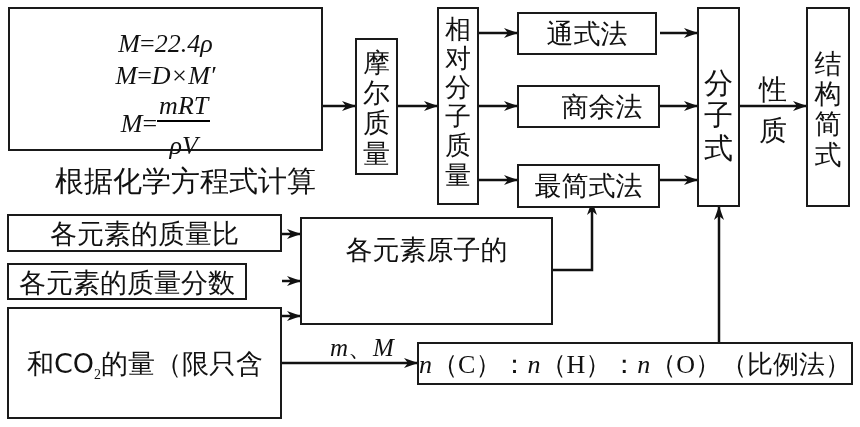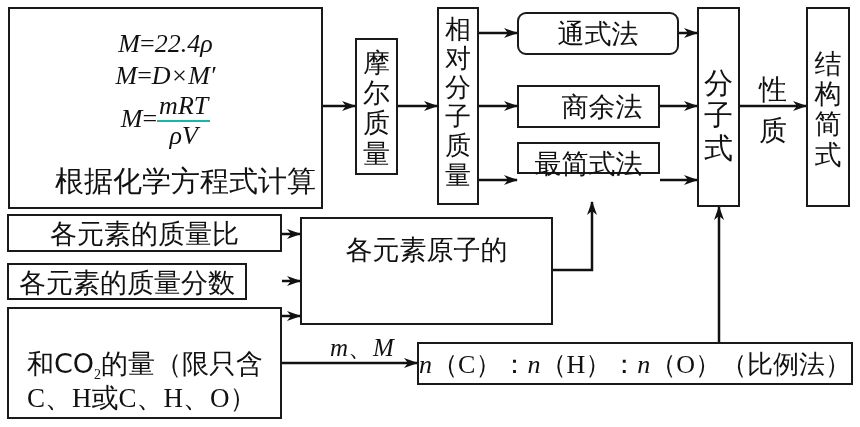--- a/index.html
+++ b/index.html
@@ -5,22 +5,22 @@
   html, body { margin:0; padding:0; background:#ffffff; }
   body { width:860px; height:427px; position:relative; overflow:hidden;
          font-family:"DejaVu Serif","Liberation Serif",serif; color:#111; }
   .box { position:absolute; border:2.5px solid #1a1a1a; box-sizing:border-box; background:#fff; }
   .cjk { font-family:"DejaVu Sans","Liberation Sans",sans-serif; }
   .h-label { position:absolute; left:0; right:0; text-align:center; font-size:27px; line-height:1; }
   .v-label { position:absolute; left:0; right:0; display:flex; flex-direction:column; align-items:center; font-size:27px; line-height:1.12; }
   .formula { position:absolute; left:0; right:0; text-align:center; font-family:"Liberation Serif","DejaVu Serif",serif; font-size:26px; font-style:italic; line-height:1; }
   .formula .up { font-style:normal; }
   .frac { display:inline-block; vertical-align:middle; text-align:center; }
-  .frac .num { display:block; border-bottom:2px solid #14b8a6; padding:0 2px 1px; }
-  .frac .den { display:block; padding-top:1px; }
+  .frac .num { display:block; border-bottom:2px solid #000000; padding:0 2px 1px; }
+  .frac .den { display:block; padding-top:11px; }
   .serif { font-family:"Liberation Serif","DejaVu Serif",serif; }
   .ital { font-style:italic; }
   svg#wires { position:absolute; left:0; top:0; }
   .edge-label { position:absolute; font-size:26px; }
 </style>
 </head>
 <body>
 
 <svg id="wires" width="860" height="427">
   <defs>
@@ -49,21 +49,21 @@
     <line x1="282" y1="316" x2="300" y2="316" marker-end="url(#ah)"></line>
 
     <polyline points="553,270 592,270 592,202" marker-end="url(#ah)"></polyline>
 
     <line x1="282" y1="363" x2="417" y2="363" marker-end="url(#ah)"></line>
 
     <line x1="719" y1="342" x2="719" y2="207" marker-end="url(#ah)"></line>
   </g>
 </svg>
 
-<div class="box" style="left:8px;top:7px;width:315px;height:202px;">
+<div class="box" style="left:8px;top:7px;width:315px;height:144px;">
   <div class="formula" style="top:22px;">
     <span>M</span><span class="up">=</span><span>22.4ρ</span>
   </div>
   <div class="formula" style="top:54px;">
     <span>M</span><span class="up">=</span><span>D×M′</span>
   </div>
   <div class="formula" style="top:84px;">
     <span>M</span><span class="up">=</span><span class="frac"><span class="num">mRT</span><span class="den">ρV</span></span>
   </div>
   <div class="h-label cjk" style="top:158px;font-size:29px;padding-left:40px;">根据化学方程式计算</div>
@@ -82,27 +82,27 @@
   <div class="v-label cjk" style="top:6px;font-size:26px;">
       <span>相</span>
       <span>对</span>
       <span>分</span>
       <span>子</span>
       <span>质</span>
       <span>量</span>
     </div>
 </div>
 
-<div class="box" style="left:517px;top:12px;width:162px;height:43px;border-radius:9px;">
+<div class="box" style="left:517px;top:12px;width:140px;height:43px;">
   <div class="h-label cjk" style="top:6px;">通式法</div>
 </div>
 <div class="box" style="left:517px;top:85px;width:143px;height:43px;">
   <div class="h-label cjk" style="top:6px;padding-left:27px;">商余法</div>
 </div>
-<div class="box" style="left:517px;top:142px;width:143px;height:32px;">
+<div class="box" style="left:517px;top:164px;width:143px;height:44px;">
   <div class="h-label cjk" style="top:6px;">最简式法</div>
 </div>
 
 <div class="box" style="left:697px;top:7px;width:43px;height:200px;">
   <div class="v-label cjk" style="top:58px;font-size:29px;">
       <span>分</span>
       <span>子</span>
       <span>式</span>
     </div>
 </div>
@@ -130,21 +130,20 @@
 </div>
 
 <div class="box" style="left:300px;top:217px;width:253px;height:108px;">
   <div class="h-label cjk" style="top:17px;">各元素原子的</div>
 </div>
 
 <div class="box" style="left:7px;top:307px;width:275px;height:112px;">
   <div class="cjk" style="position:absolute;left:18px;top:41px;font-size:27px;line-height:1;white-space:nowrap;">
     <span>和CO</span><sub class="serif" style="font-size:14px;">2</sub><span>的量（限只含</span>
   </div>
-  <div class="serif" style="position:absolute;left:18px;top:76px;font-size:27px;line-height:1;">C、H或C、H、O）</div>
 </div>
 
 <div class="edge-label serif" style="left:330px;top:331px;font-size:25px;text-align:right;">
   <span class="ital">m</span><span>、</span><span class="ital">M</span>
 </div>
 
 <div class="box" style="left:417px;top:342px;width:436px;height:43px;padding-left:16px;">
   <div class="h-label serif" style="top:7px;font-size:26px;white-space:nowrap;">
     <span class="ital">n</span><span>（C）</span><span>：</span><span class="ital">n</span><span>（H）</span><span>：</span><span class="ital">n</span><span>（O）</span><span class="cjk">（比例法）</span>
   </div>

